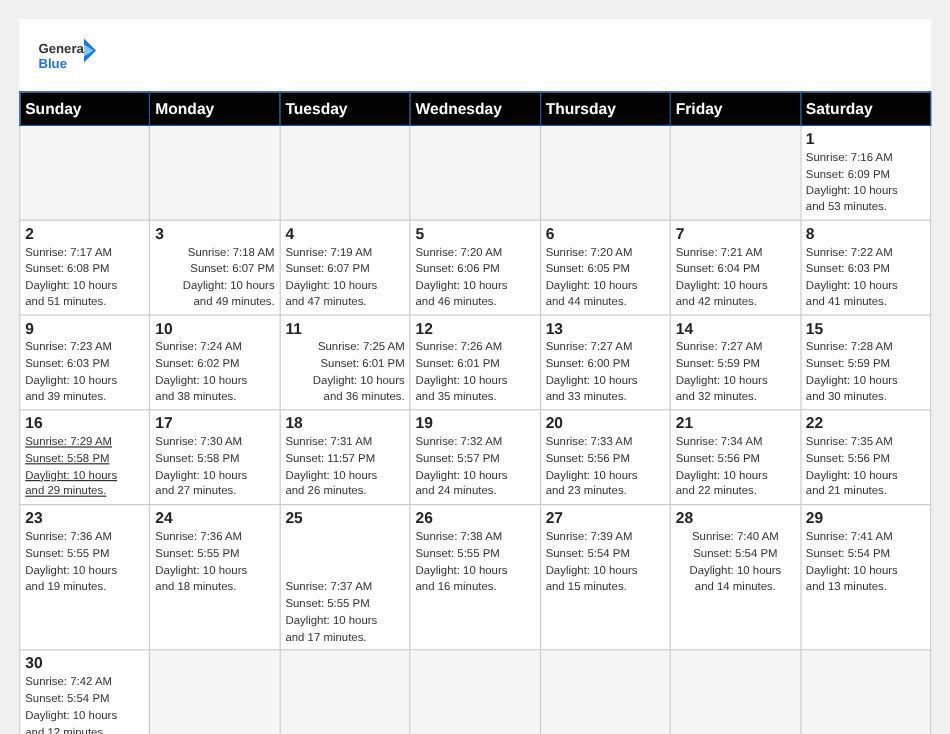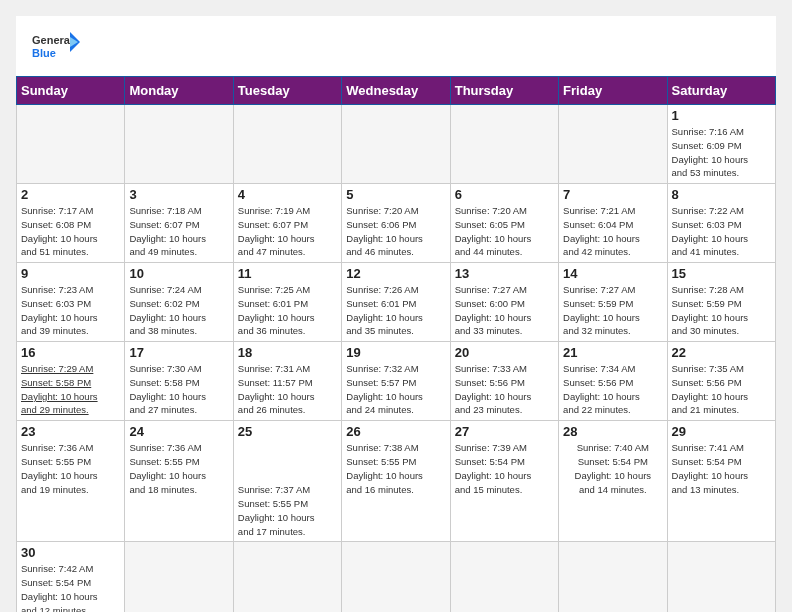--- a/index.html
+++ b/index.html
@@ -37,21 +37,21 @@
     }
     .location {
       font-size: 14px;
       color: #555;
     }
     .calendar {
       width: 100%;
       border-collapse: collapse;
     }
     .calendar th {
-      background: #701a75;
+      background: #000000;
       color: white;
       font-size: 13px;
       font-weight: bold;
       padding: 6px 4px;
       text-align: left;
       border: 1px solid #1558a0;
     }
     .calendar td {
       vertical-align: top;
       border: 1px solid #ccc;
@@ -131,21 +131,21 @@
         <tr>
           <td>
             <span class="day-number">2</span>
             <div class="day-info" style="white-space: pre-line;">Sunrise: 7:17 AM
 Sunset: 6:08 PM
 Daylight: 10 hours
 and 51 minutes.</div>
           </td>
           <td>
             <span class="day-number">3</span>
-            <div class="day-info" style="white-space: pre-line;">Sunrise: 7:18 AM
+            <div class="day-info" style="white-space: pre-line; text-align: right;">Sunrise: 7:18 AM
 Sunset: 6:07 PM
 Daylight: 10 hours
 and 49 minutes.</div>
           </td>
           <td>
             <span class="day-number">4</span>
             <div class="day-info" style="white-space: pre-line;">Sunrise: 7:19 AM
 Sunset: 6:07 PM
 Daylight: 10 hours
 and 47 minutes.</div>
@@ -189,21 +189,21 @@
           </td>
           <td>
             <span class="day-number">10</span>
             <div class="day-info" style="white-space: pre-line;">Sunrise: 7:24 AM
 Sunset: 6:02 PM
 Daylight: 10 hours
 and 38 minutes.</div>
           </td>
           <td>
             <span class="day-number">11</span>
-            <div class="day-info" style="white-space: pre-line;">Sunrise: 7:25 AM
+            <div class="day-info" style="white-space: pre-line; text-align: right;">Sunrise: 7:25 AM
 Sunset: 6:01 PM
 Daylight: 10 hours
 and 36 minutes.</div>
           </td>
           <td>
             <span class="day-number">12</span>
             <div class="day-info" style="white-space: pre-line;">Sunrise: 7:26 AM
 Sunset: 6:01 PM
 Daylight: 10 hours
 and 35 minutes.</div>

